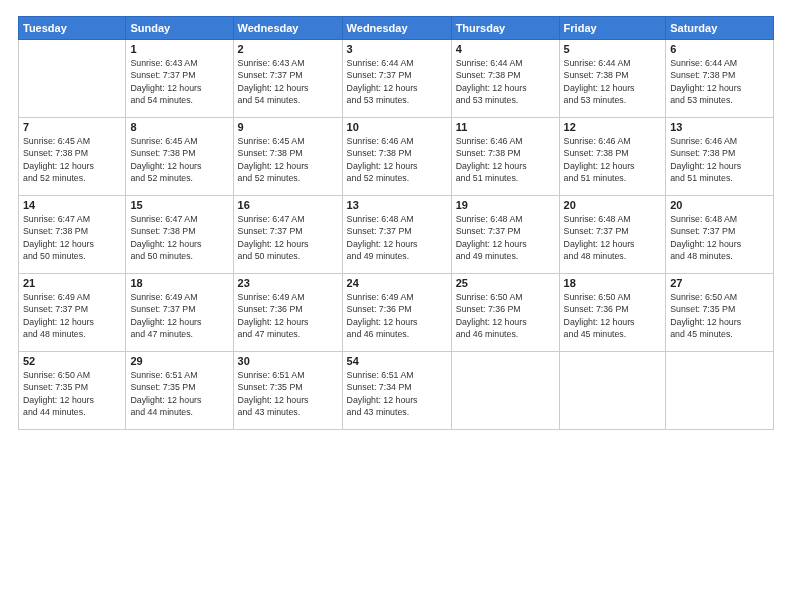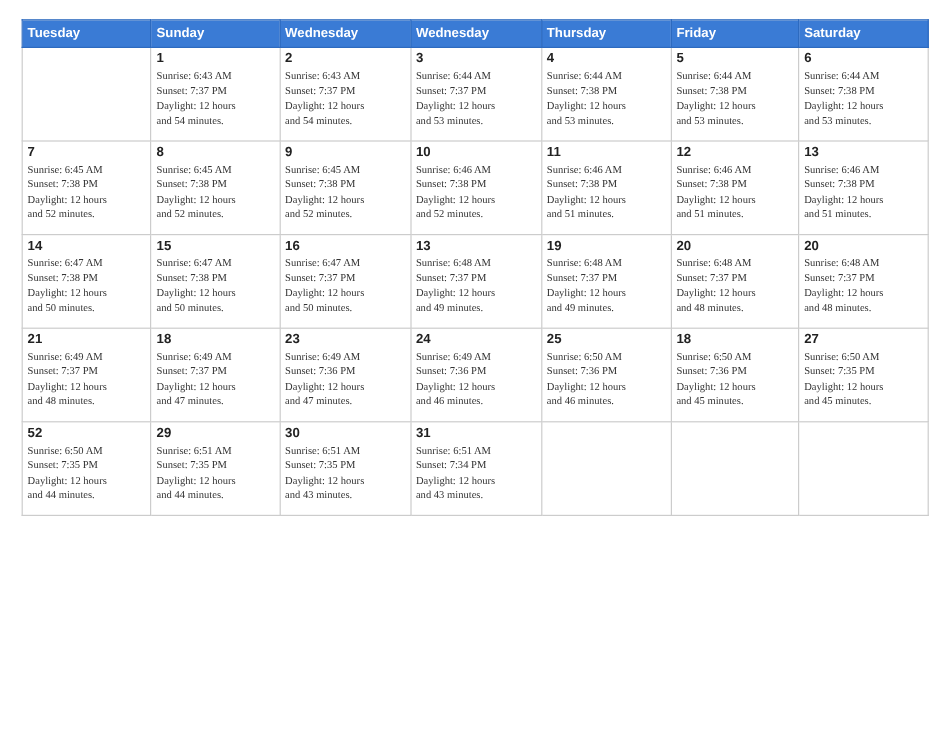--- a/index.html
+++ b/index.html
@@ -80,21 +80,20 @@
     .day-number {
       font-size: 11px;
       font-weight: bold;
       color: #222;
       margin-bottom: 2px;
     }
     .day-info {
       color: #333;
       font-size: 8.8px;
       line-height: 1.4;
-      font-family: Liberation Serif, serif;
     }
     .empty-cell {
       background: #f9f9f9;
     }
   </style>
 </head>
 <body>
 
 <div class="page">
 
@@ -235,21 +234,21 @@
           </td>
           <td>
             <div class="day-number">29</div>
             <div class="day-info">Sunrise: 6:51 AM<br>Sunset: 7:35 PM<br>Daylight: 12 hours<br>and 44 minutes.</div>
           </td>
           <td>
             <div class="day-number">30</div>
             <div class="day-info">Sunrise: 6:51 AM<br>Sunset: 7:35 PM<br>Daylight: 12 hours<br>and 43 minutes.</div>
           </td>
           <td>
-            <div class="day-number">31</div>
+            <div class="day-number">54</div>
             <div class="day-info">Sunrise: 6:51 AM<br>Sunset: 7:34 PM<br>Daylight: 12 hours<br>and 43 minutes.</div>
           </td>
           <td class="empty-cell"></td>
           <td class="empty-cell"></td>
           <td class="empty-cell"></td>
         </tr>
       </tbody>
   </table>
 </div>
 

